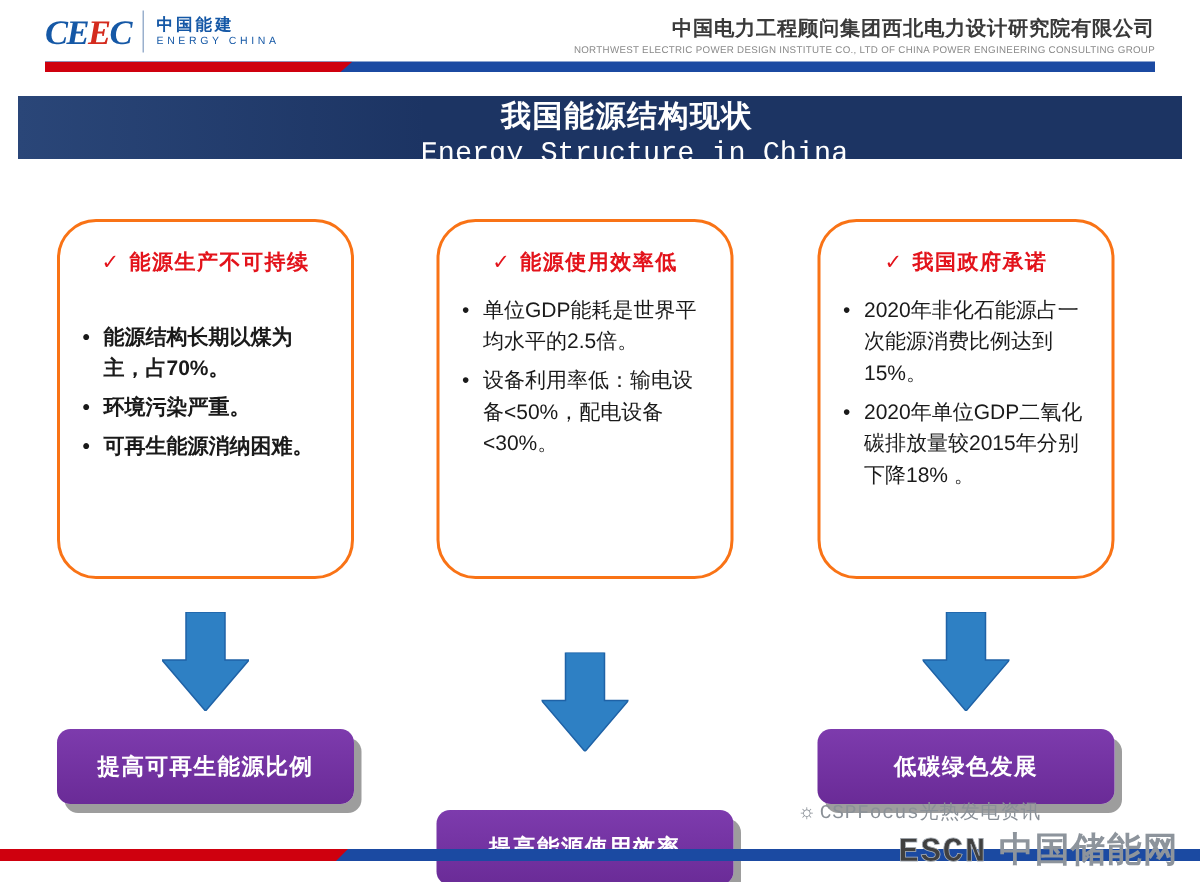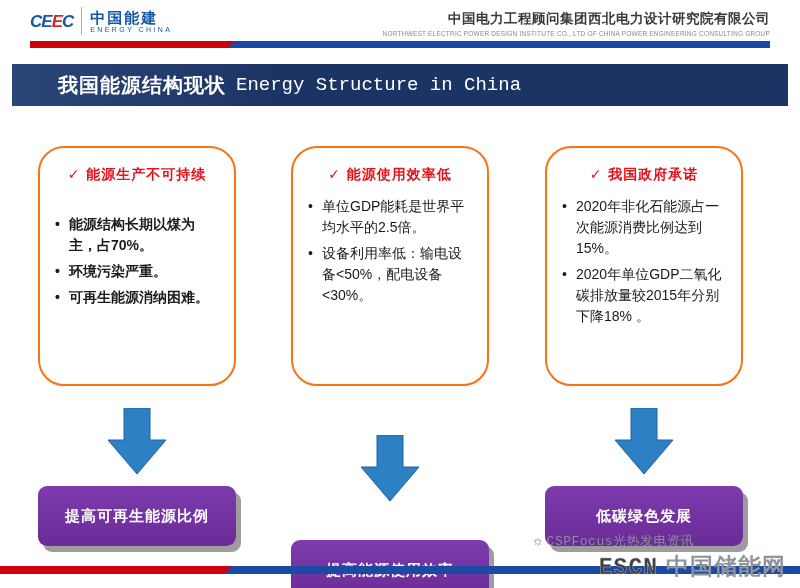--- a/index.html
+++ b/index.html
@@ -2,61 +2,61 @@
 <html><head>
 <meta charset="utf-8">
 <style>
   * { margin:0; padding:0; box-sizing:border-box; }
   body { background:#ffffff; font-family:"Liberation Sans","DejaVu Sans",sans-serif; }
   .slide { position:relative; width:800px; height:588px; background:#ffffff; overflow:hidden; }
 
   
   .header { position:absolute; top:7px; left:30px; right:30px; display:flex; justify-content:space-between; align-items:flex-start; }
   .logo { display:flex; align-items:center; }
-  .logo-mark { font-weight:800; font-style:italic; font-size:17px; letter-spacing:-1px; line-height:1; }
+  .logo-mark { font-weight:800; font-style:italic; font-size:23px; letter-spacing:-1px; line-height:1;font-family:Liberation Serif, serif; }
   .logo-mark .l-blue { color:#1558a6; }
   .logo-mark .l-red  { color:#d42b1e; }
   .logo-divider { width:1px; height:28px; background:#9ab0cd; margin:0 8px; }
-  .logo-cn { font-size:15px; font-weight:700; color:#1558a6; letter-spacing:2px; line-height:1.15; }
+  .logo-cn { font-size:11px; font-weight:700; color:#1558a6; letter-spacing:2px; line-height:1.15; }
   .logo-en { font-size:7px; color:#1558a6; letter-spacing:2.4px; }
   .company { text-align:right; padding-top:3px; }
   .company-cn { font-size:13.5px; font-weight:700; color:#3a3a3a; letter-spacing:0.5px; }
   .company-en { font-size:6.5px; color:#8a8a8a; margin-top:2px; letter-spacing:0.2px; }
 
   
   .stripe { position:absolute; height:7px; background:#1b4aa2; }
   .stripe-top { top:41px; left:30px; right:30px; }
   .stripe-bottom { bottom:14px; left:0; right:0; height:8px; }
   .stripe .stripe-red { width:205px; height:100%; background:#cf000e;
     clip-path:polygon(0 0,100% 0,calc(100% - 8px) 100%,0 100%); }
   .stripe-bottom .stripe-red { width:232px; }
 
   
   .title-bar { position:absolute; top:64px; left:12px; right:12px; height:42px;
     background:linear-gradient(90deg,#2a4678 0%,#1c3463 35%,#1c3463 100%);
-    display:flex; align-items:center; padding-left:46px; color:#ffffff; }
+    display:flex; align-items:center; padding-left:46px; color:#ffffff;flex-direction:column; }
   .title-cn { font-size:20px; font-weight:700; letter-spacing:1px; margin-right:10px; }
   .title-en { font-size:19px; font-weight:400;font-family:Liberation Mono, monospace; }
 
   
   .col { position:absolute; top:146px; width:198px; display:flex; flex-direction:column; }
   .col-1 { left:38px; } .col-2 { left:291px;gap:27px; } .col-3 { left:545px; }
 
   .box { border:2px solid #f97316; border-radius:26px; background:#ffffff;
     height:240px; padding:18px 14px 10px; }
   .box-heading { text-align:center; color:#e3131b; font-size:14px; font-weight:700; letter-spacing:1px; }
   .box-heading .check { margin-right:6px; font-weight:700; }
   .box ul { list-style:none; margin-top:12px; }
   .col-1 .box ul { margin-top:30px;font-weight:bold; }
   .box li { position:relative; padding-left:15px; font-size:14px; color:#1a1a1a; line-height:1.5; margin-bottom:5px; }
   .box li::before { content:"•"; position:absolute; left:1px; top:0; color:#1a1a1a; }
 
   .arrow-wrap { margin:22px auto 0; width:58px; height:66px; }
 
-  .action-btn { margin-top:12px; width:100%; height:60px; border:none; border-radius:9px;
+  .action-btn { margin-top:12px; width:100%; height:50px; border:none; border-radius:9px;
     background:linear-gradient(180deg,#7d3bad 0%,#6a2b97 100%);
     box-shadow:5px 6px 0 rgba(77,77,77,0.55);
     color:#ffffff; font-size:15px; font-weight:700; letter-spacing:1px;
     display:flex; align-items:center; justify-content:center; cursor:pointer;
     font-family:inherit; }
 
   
   .watermark { position:absolute; right:14px; bottom:6px; text-align:right; z-index:3;font-family:Liberation Mono, monospace; }
   .wm-line1 { color:#8a9097; font-size:13px; padding-right:92px; letter-spacing:0.5px; }
   .wm-line1 .sun { margin-right:4px; font-size:14px; }

